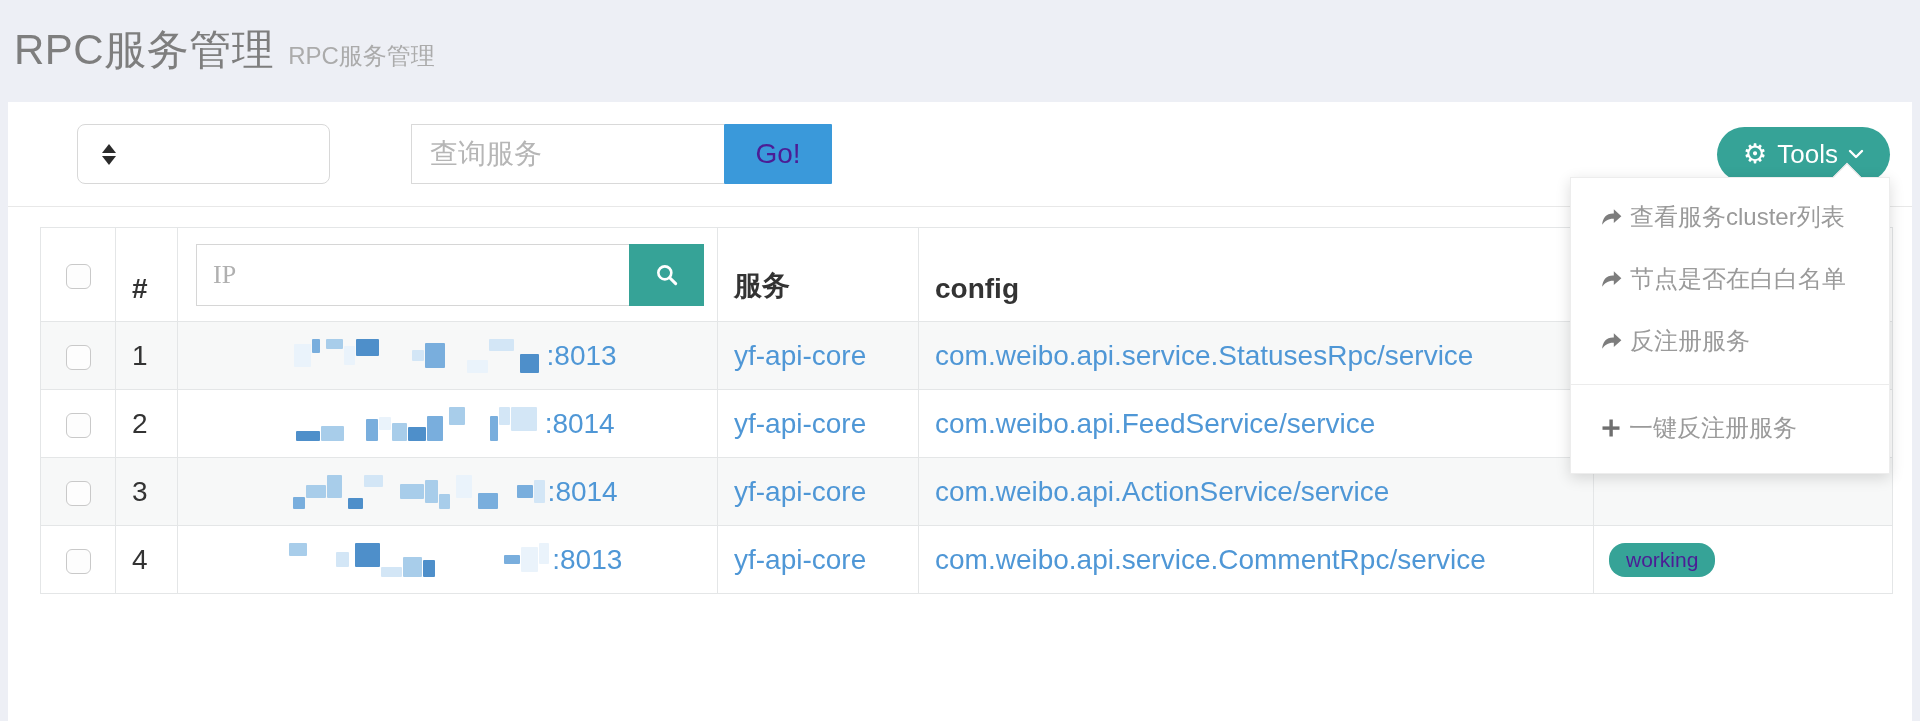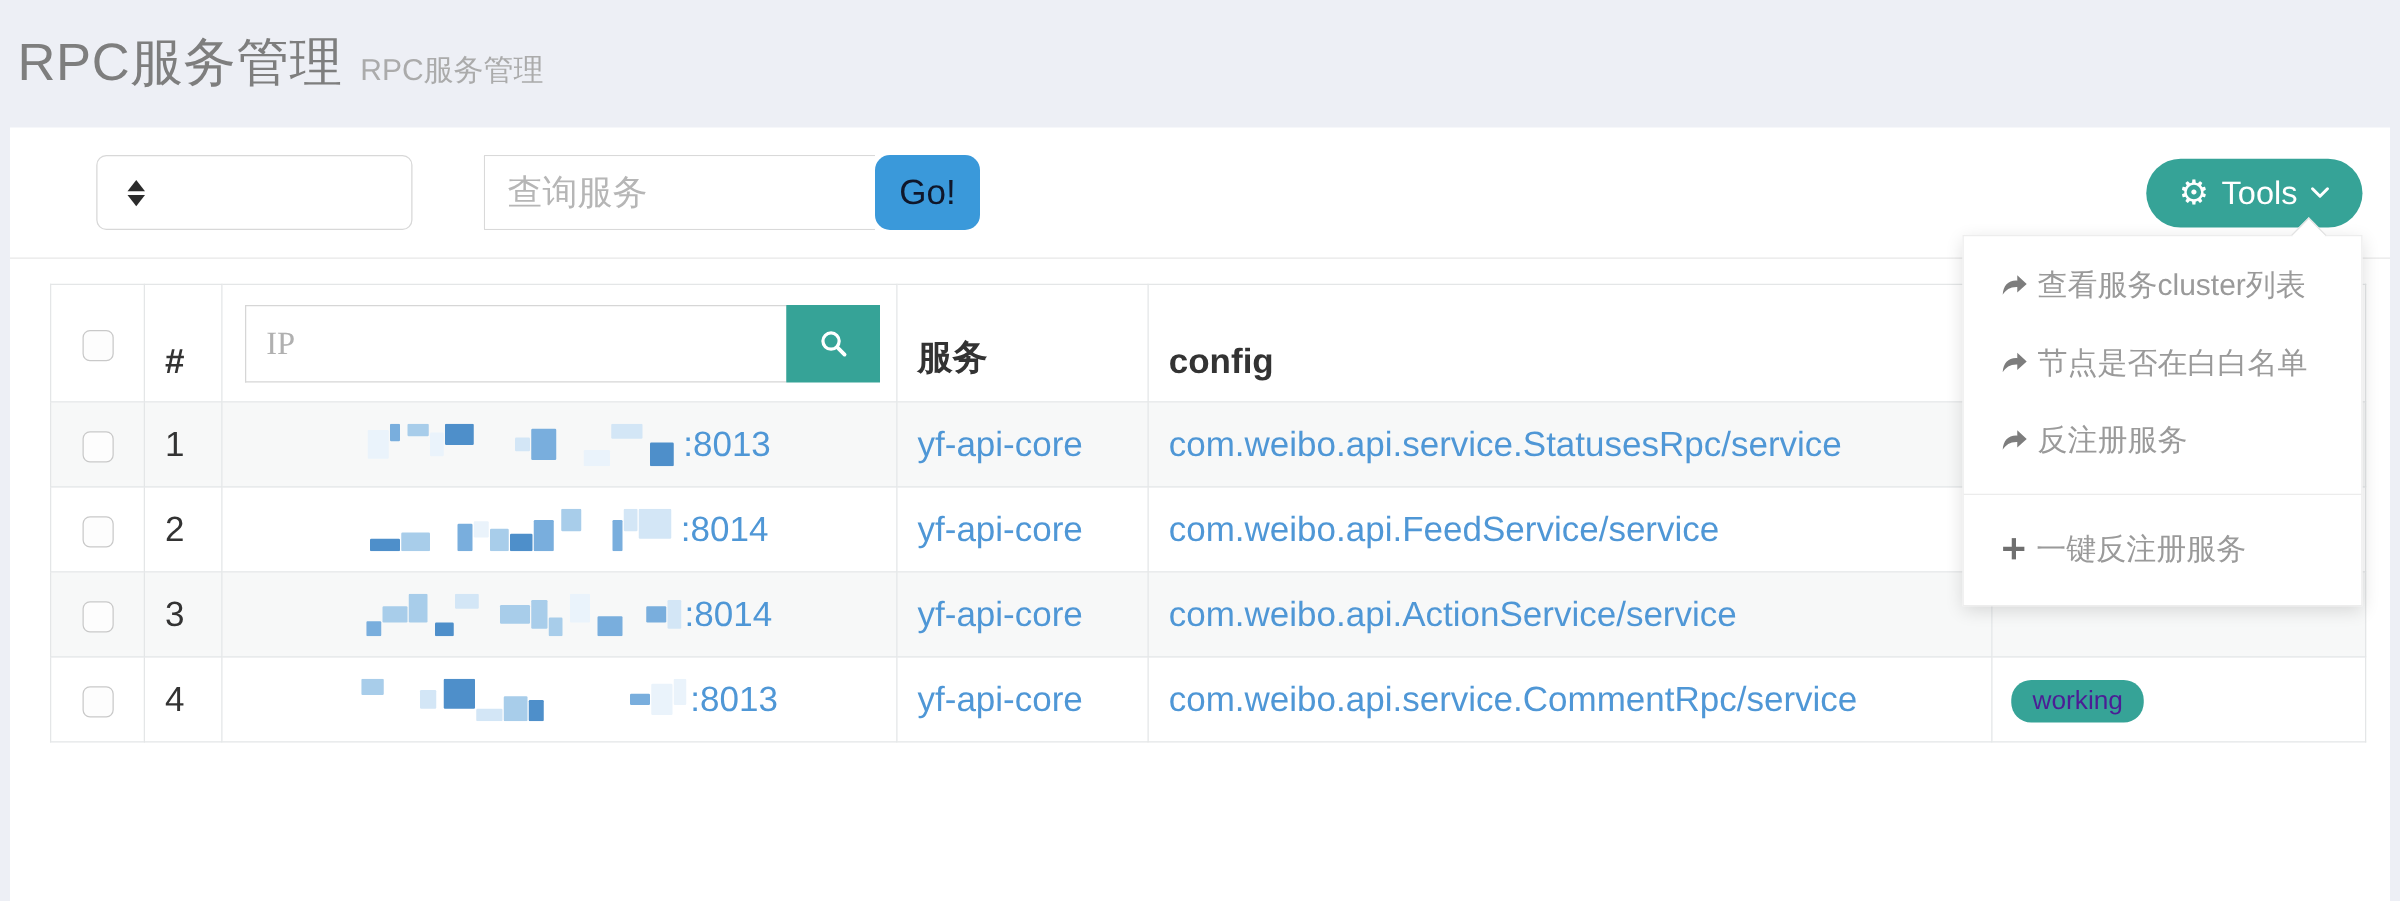--- a/index.html
+++ b/index.html
@@ -28,44 +28,44 @@
   .select-box {
     width: 253px; height: 60px; border: 1px solid #d8d8d8; border-radius: 8px;
     display: flex; align-items: center; justify-content: space-between;
     padding: 0 16px; font-size: 28px; color: #2b2b2b; background: #fff; cursor: pointer;
   }
   .select-arrows { display: inline-flex; flex-direction: column; gap: 3px; margin-left: 8px; }
   .select-arrows i { display: block; width: 0; height: 0; border-left: 7px solid transparent; border-right: 7px solid transparent; }
   .select-arrows i.up { border-bottom: 9px solid #2b2b2b; }
   .select-arrows i.down { border-top: 9px solid #2b2b2b; }
 
-  .search-group { display: flex; margin-left: 25px; padding-left: 32px; }
+  .search-group { display: flex; margin-left: 49px; padding-left: 32px; }
   .search-input {
     width: 313px; height: 60px; border: 1px solid #d9d9d9; border-right: none;
     font-size: 28px; padding: 0 18px; color: #333; outline: none; border-radius: 1px 0 0 1px;
     font-family: "Liberation Sans", "DejaVu Sans", sans-serif;
   }
   .search-input::placeholder { color: #b6b6b6; }
   .go-btn {
-    width: 84px; height: 60px; border: none; background: var(--blue, #3a99da);
-    color: #0f172a; font-size: 28px; cursor: pointer; border-radius: 12px;
+    width: 108px; height: 60px; border: none; background: var(--blue, #3a99da);
+    color: #4c1d95; font-size: 28px; cursor: pointer; border-radius: 1px;
     font-family: "Liberation Sans", "DejaVu Sans", sans-serif;
   }
 
   .tools-btn {
     margin-left: auto; height: 55px; padding: 0 26px; border: none; cursor: pointer;
     background: var(--teal, #36a397); color: #fff; font-size: 26px; border-radius: 28px;
     display: flex; align-items: center; gap: 10px;
     font-family: "Liberation Sans", "DejaVu Sans", sans-serif;
   }
   .gear { font-size: 27px; line-height: 1; }
 
   
   .dropdown {
-    position: absolute; left: 1562px; top: 86px; width: 320px; z-index: 20;
+    position: absolute; left: 1562px; top: 75px; width: 320px; z-index: 20;
     background: #fff; border: 1px solid #ededed;
     box-shadow: 0 4px 14px rgba(0,0,0,0.14); padding: 8px 0 14px 0;
   }
   .dropdown .caret {
     position: absolute; top: -11px; right: 32px; width: 20px; height: 20px;
     background: #fff; transform: rotate(45deg);
     border-left: 1px solid #e2e2e2; border-top: 1px solid #e2e2e2;
   }
   .menu-item {
     height: 62px; display: flex; align-items: center; gap: 8px;

